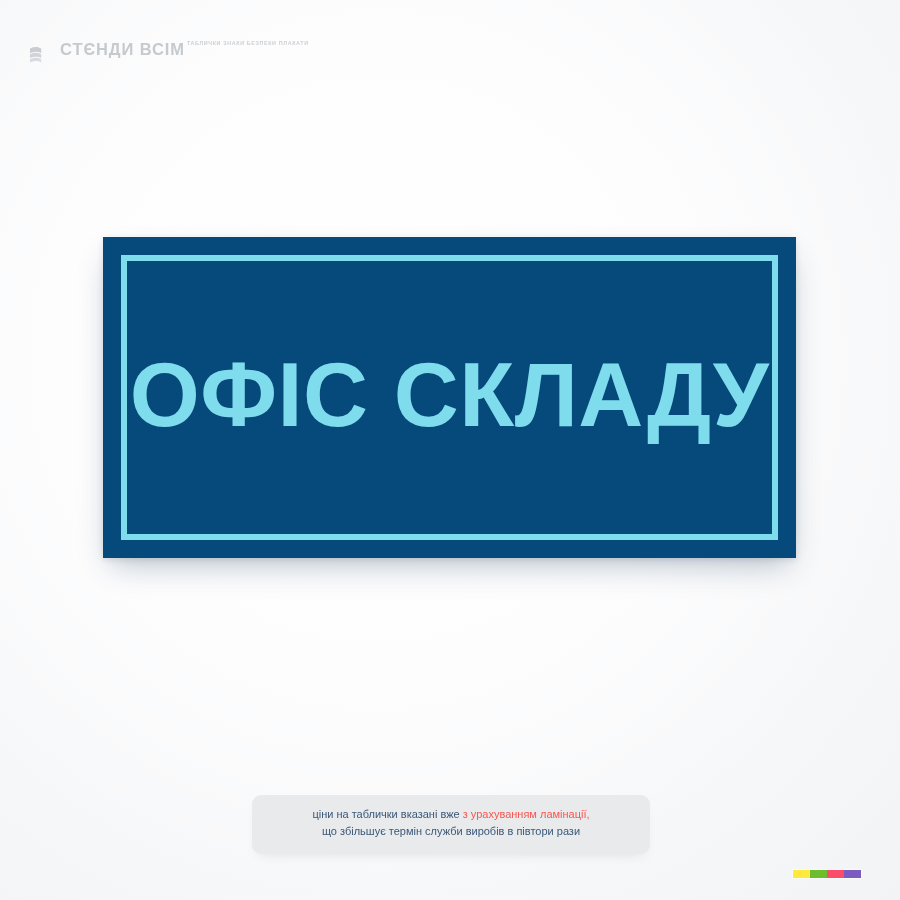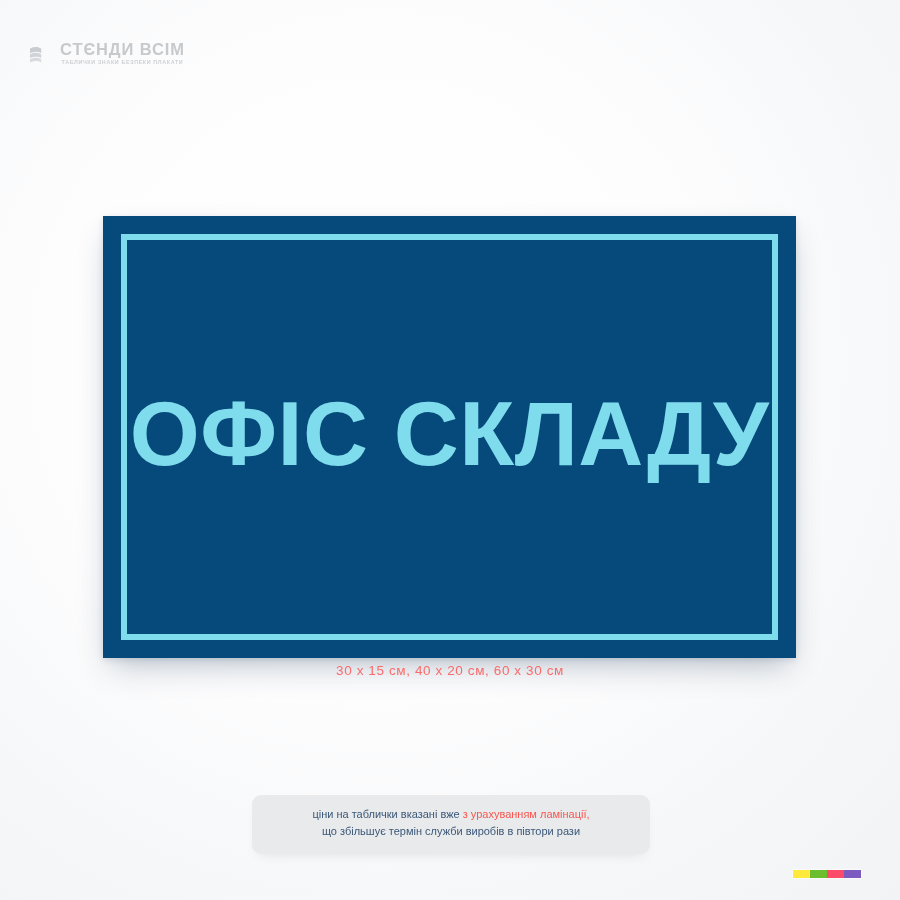--- a/index.html
+++ b/index.html
@@ -34,24 +34,23 @@
     gap: 6px;
   }
   .logo-mark {
     width: 26px;
     height: 26px;
     flex: 0 0 auto;
     margin-top: 1px;
   }
   .logo-text-wrap {
     display: flex;
-    flex-direction: column;
+    flex-direction: row;
     gap: 2px;
     padding-top: 1px;
-    text-align: center;
   }
   .logo-name {
     font-size: 16.5px;
     letter-spacing: 0.055em;
     color: #c6cacd;
     font-weight: 700;
     line-height: 1;
     white-space: nowrap;
   }
   .logo-sub {
@@ -60,23 +59,23 @@
     color: #ccd0d3;
     font-weight: 700;
     line-height: 1;
     white-space: nowrap;
   }
 
   
   .sign-shadow {
     position: absolute;
     left: 103px;
-    top: 216px;
+    top: 237px;
     width: 693px;
-    height: 442px;
+    height: 321px;
     background: #064a7b;
     box-shadow: 0 14px 30px -8px rgba(20,50,80,0.30),
                 0 2px 6px rgba(20,50,80,0.12);
   }
   .sign-plate {
     position: absolute;
     inset: 0;
     background: #064a7b;
     display: flex;
     align-items: center;
@@ -181,21 +180,20 @@
 </div>
 
 <div class="sign-shadow" style="background: rgb(6, 74, 123);">
   <div class="sign-plate" style="background: rgb(6, 74, 123);">
     <div class="sign-frame" style="border-color: rgb(127, 220, 237);"></div>
     <div class="sign-title" style="color: rgb(127, 220, 237);">ОФІС СКЛАДУ</div>
   </div>
 </div>
 
 <div class="sizes-block">
-  <div class="sizes-line" style="color: rgb(250, 107, 107);">30  x  15 см,   40  x  20 см,   60  x  30 см</div>
 </div>
 
 <div class="lam-note" style="background: rgb(232, 234, 236);">
   <div class="lam-line">
     <span>ціни на таблички вказані вже </span><span class="lam-accent" style="color: rgb(248, 86, 79);">з урахуванням ламінації,</span>
   </div>
   <div class="lam-line">що збільшує термін служби виробів в півтори рази</div>
 </div>
 
 <div class="swatch-bar">

